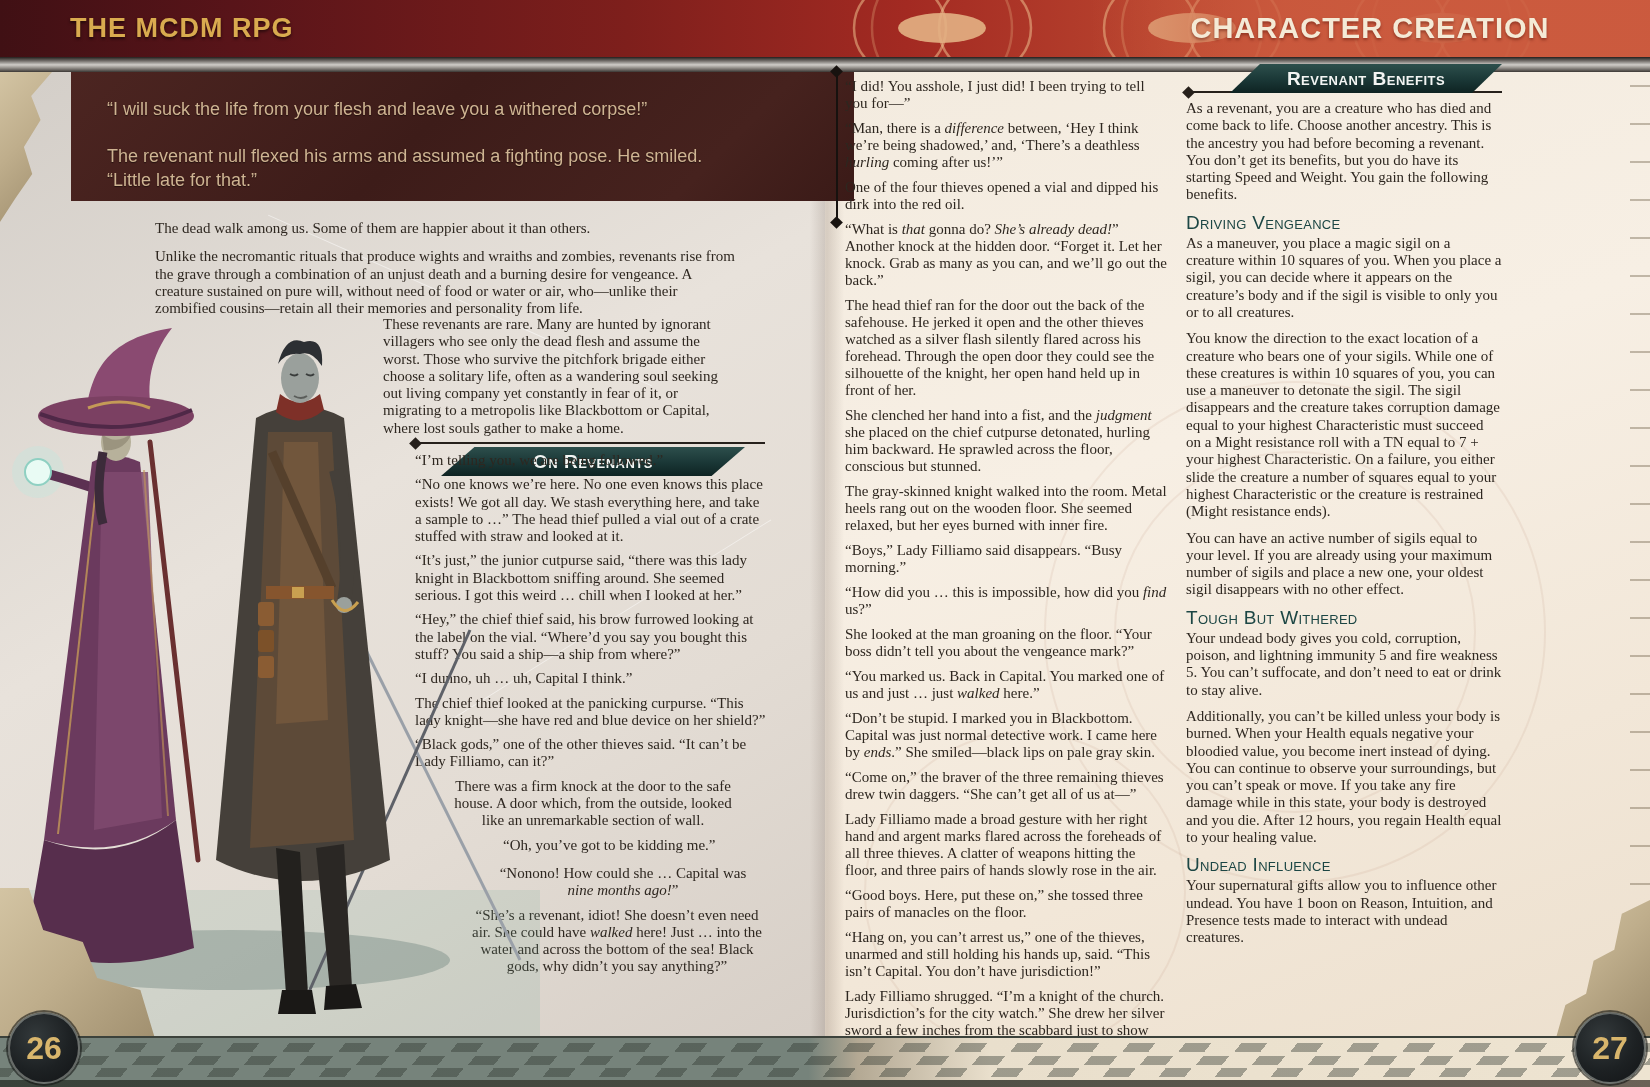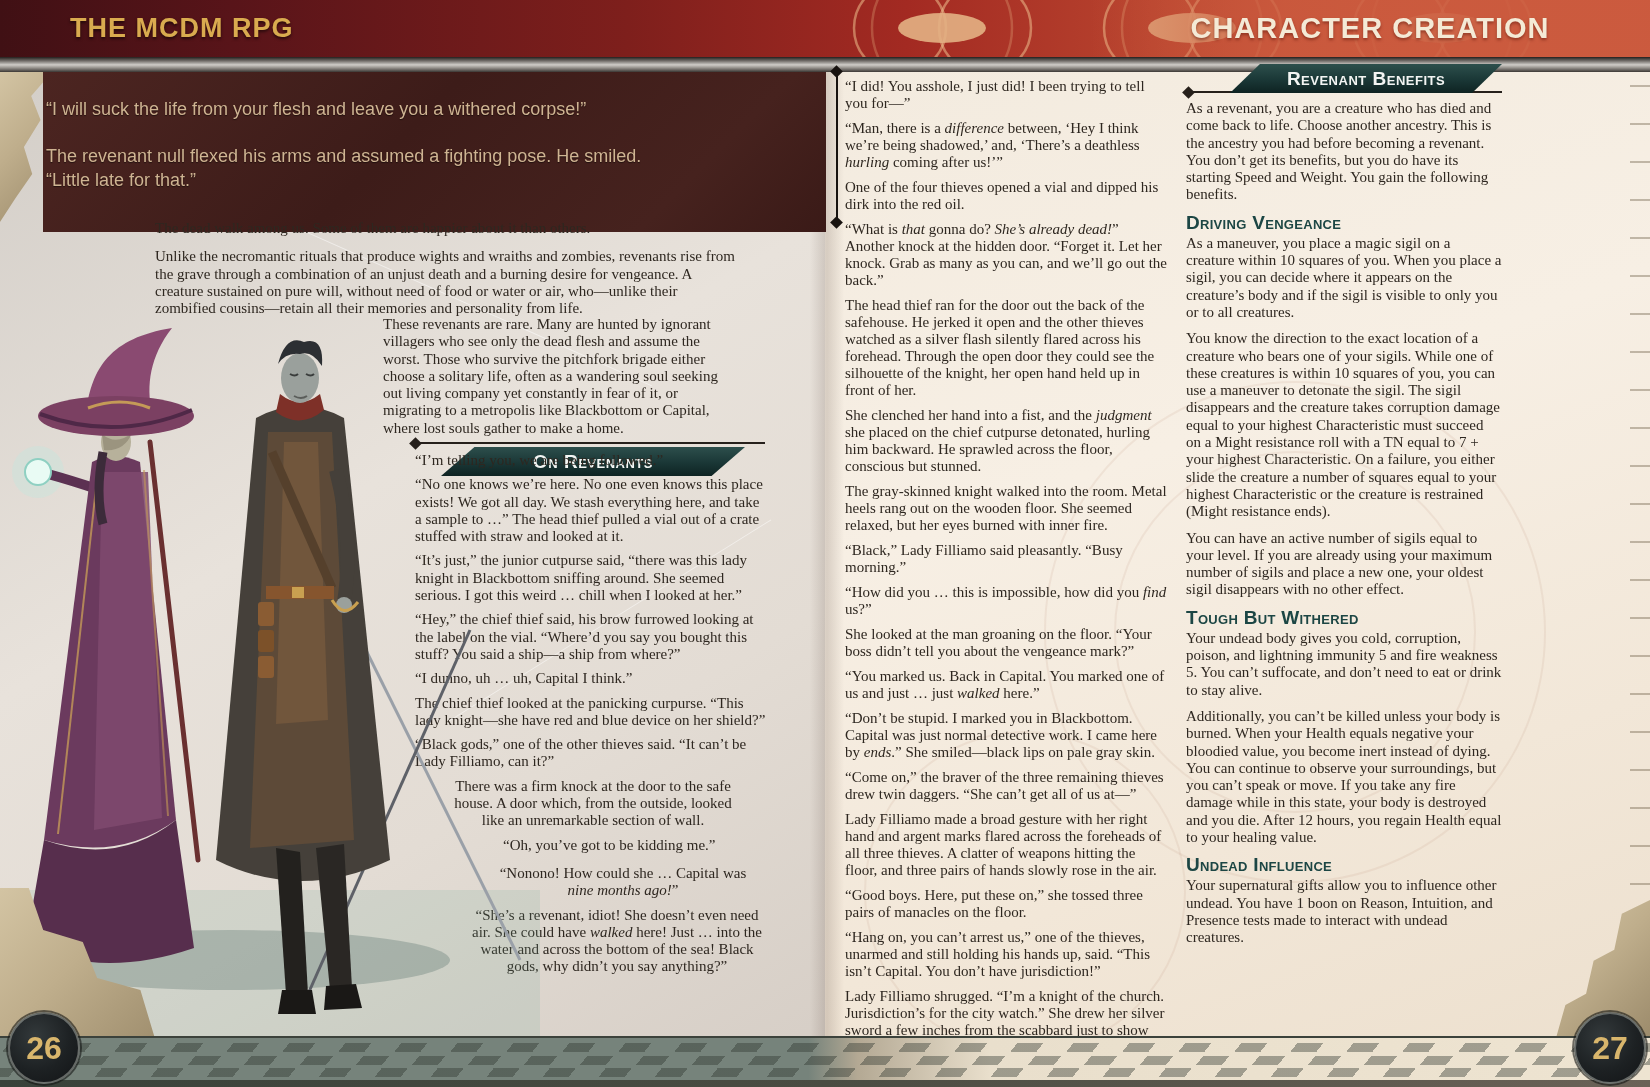--- a/index.html
+++ b/index.html
@@ -26,23 +26,23 @@
   .page-left-bg{position:absolute;left:0;top:72px;width:825px;height:1015px;
     background:linear-gradient(150deg,#d3cec8 0%,#e8e2db 42%,#e3dcd4 68%,#d5cdc5 100%);}
   .page-right-bg{position:absolute;left:825px;top:72px;width:825px;height:1015px;
     background:linear-gradient(160deg,#f3ebdf 0%,#f7efe4 38%,#f2e7d8 70%,#ecdfcd 100%);}
   .gutter{position:absolute;left:810px;top:72px;width:34px;height:1015px;
     background:linear-gradient(90deg,rgba(80,60,50,0) 0%,rgba(80,60,50,.18) 50%,rgba(80,60,50,0) 100%);}
   .crack{position:absolute;height:1px;background:rgba(255,255,255,.5);}
   .faint-rings{position:absolute;left:825px;top:72px;}
 
   
-  .quote-block{position:absolute;left:43px;top:72px;width:783px;height:160px;box-sizing:border-box;
+  .quote-block{position:absolute;left:71px;top:72px;width:783px;height:129px;box-sizing:border-box;
     background:linear-gradient(135deg,#4c2521 0%,#3d1c19 45%,#46221e 80%,#3a1a17 100%);
-    padding:25px 30px 0 3px;}
+    padding:25px 30px 0 36px;}
   .quote-block p{margin:0;font-family:"Liberation Sans",sans-serif;font-size:18px;line-height:24px;
     color:#cfb492;text-shadow:0 1px 1px rgba(0,0,0,.5);}
   .quote-block p.q1{margin-bottom:23px;}
   .quote-edge{position:absolute;left:836px;top:71px;width:2px;height:152px;background:#17120f;}
   .quote-edge::before,.quote-edge::after{content:"";position:absolute;left:-4px;width:9px;height:9px;
     background:#17120f;transform:rotate(45deg);}
   .quote-edge::before{top:-4px;} .quote-edge::after{bottom:-4px;}
 
   
   .body-text p{margin:0;font-size:15px;line-height:17.3px;color:#2e2720;}
@@ -58,21 +58,21 @@
   .fiction-left .w4{margin-left:56px;width:292px;text-align:center;}
 
   .mid-column{position:absolute;left:845px;top:78px;width:324px;}
   .mid-column p{line-height:17px;}
   .mid-column p + p{margin-top:8px;}
   .mid-column .em{font-style:italic;}
 
   .right-column-text{position:absolute;left:1186px;top:100px;width:316px;}
   .right-column-text p + p{margin-top:9px;}
   .rules-section{margin-top:8px;}
-  .sub-head{margin:6px 0 1px 0;font-family:"Liberation Sans",sans-serif;font-weight:bold;
+  .sub-head{margin:6px 0 1px 0;font-family:"Liberation Sans",sans-serif;font-weight:normal;
     font-variant:small-caps;font-size:19px;letter-spacing:.3px;color:#1c4644;}
   .rules-paras p + p{margin-top:9px;}
 
   
   .sec-banner-wrap{position:absolute;height:31px;}
   .sec-rule{position:absolute;left:0;right:0;bottom:2px;height:2px;background:#26201b;}
   .sec-rule::before{content:"";position:absolute;left:-2px;top:-3.5px;width:9px;height:9px;
     background:#26201b;transform:rotate(45deg);}
   .sec-banner{position:absolute;top:0;height:29px;
     background:linear-gradient(180deg,#2d4f4c 0%,#1a3736 55%,#0e2322 100%);
@@ -253,21 +253,21 @@
     </div>
 
   <div class="mid-column body-text">
       <p>“I did! You asshole, I just did! I been trying to tell you for—”</p>
       <p>“Man, there is a <i>difference</i> between, ‘Hey I think we’re being shadowed,’ and, ‘There’s a deathless <i>hurling</i> coming after us!’”</p>
       <p>One of the four thieves opened a vial and dipped his dirk into the red oil.</p>
       <p>“What is <i>that</i> gonna do? <i>She’s already dead!</i>” Another knock at the hidden door. “Forget it. Let her knock. Grab as many as you can, and we’ll go out the back.”</p>
       <p>The head thief ran for the door out the back of the safehouse. He jerked it open and the other thieves watched as a silver flash silently flared across his forehead. Through the open door they could see the silhouette of the knight, her open hand held up in front of her.</p>
       <p>She clenched her hand into a fist, and the <i>judgment</i> she placed on the chief cutpurse detonated, hurling him backward. He sprawled across the floor, conscious but stunned.</p>
       <p>The gray-skinned knight walked into the room. Metal heels rang out on the wooden floor. She seemed relaxed, but her eyes burned with inner fire.</p>
-      <p>“Black,” Lady Filliamo said pleasantly. “Busy morning.”</p>
+      <p>“Boys,” Lady Filliamo said disappears. “Busy morning.”</p>
       <p>“How did you … this is impossible, how did you <i>find</i> us?”</p>
       <p>She looked at the man groaning on the floor. “Your boss didn’t tell you about the vengeance mark?”</p>
       <p>“You marked us. Back in Capital. You marked one of us and just … just <i>walked</i> here.”</p>
       <p>“Don’t be stupid. I marked you in Blackbottom. Capital was just normal detective work. I came here by <i>ends</i>.” She smiled—black lips on pale gray skin.</p>
       <p>“Come on,” the braver of the three remaining thieves drew twin daggers. “She can’t get all of us at—”</p>
       <p>Lady Filliamo made a broad gesture with her right hand and argent marks flared across the foreheads of all three thieves. A clatter of weapons hitting the floor, and three pairs of hands slowly rose in the air.</p>
       <p>“Good boys. Here, put these on,” she tossed three pairs of manacles on the floor.</p>
       <p>“Hang on, you can’t arrest us,” one of the thieves, unarmed and still holding his hands up, said. “This isn’t Capital. You don’t have jurisdiction!”</p>
       <p>Lady Filliamo shrugged. “I’m a knight of the church. Jurisdiction’s for the city watch.” She drew her silver sword a few inches from the scabbard just to show them the blade.</p>
       <p class="em">“I deal in steel.”</p>

